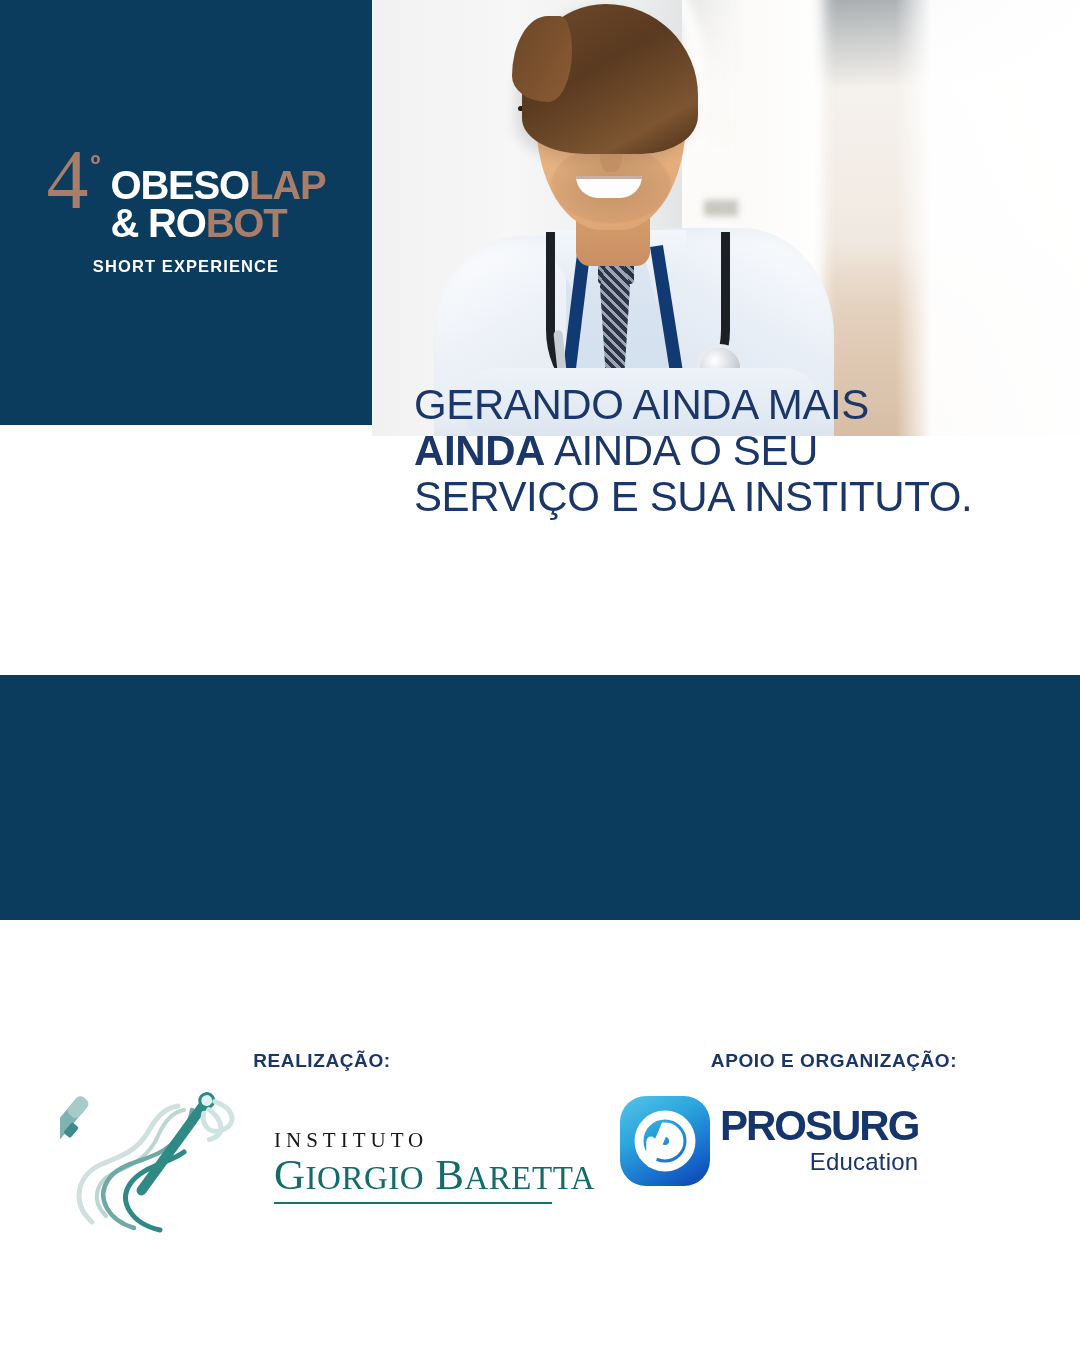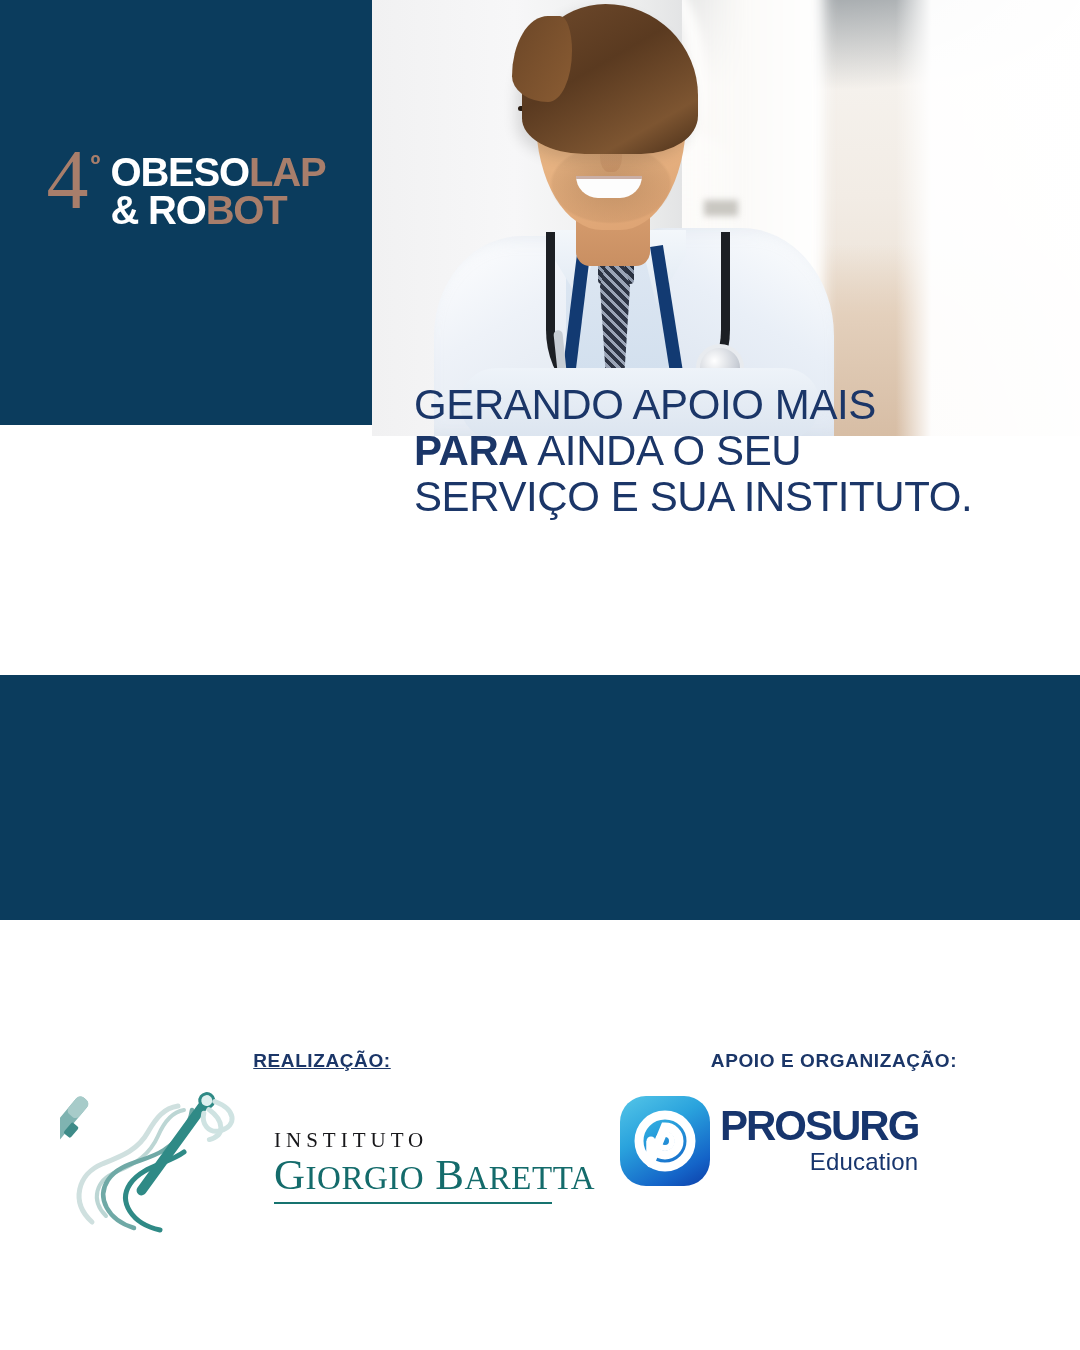--- a/index.html
+++ b/index.html
@@ -200,21 +200,21 @@
   .lk-num {
     font-family:"Liberation Serif", serif;
     font-size:84px; line-height:.82; color:#a87e6b; font-weight:400;
     letter-spacing:-2px;
   }
   .lk-ord {
     font-family:"Liberation Sans", sans-serif;
     font-size:27px; font-weight:700; color:#a87e6b;
     margin:4px 10px 0 4px;
   }
-  .lk-words { text-align:left; margin-top:7px; }
+  .lk-words { text-align:left; margin-top:20px; }
   .lk-line {
     font-weight:700; font-size:40px; line-height:.96;
     letter-spacing:-1.2px; color:#ffffff; white-space:nowrap;
   }
   .lk-line .tan { color:#a87e6b; }
   .lk-sub {
     margin-top:14px; color:#ffffff; font-size:16.5px;
     font-weight:700; letter-spacing:1.1px;
   }
 
@@ -236,21 +236,21 @@
 
   
   .footer { position:absolute; left:0; top:1050px; width:1080px; height:230px; }
   .foot-col { position:absolute; top:0; }
   .foot-col.left  { left:0;   width:600px; }
   .foot-col.right { left:600px; width:480px; }
   .foot-label {
     text-align:center; color:#1b3668; font-size:19px;
     font-weight:700; letter-spacing:.6px;
   }
-  .foot-label.left-lbl { padding-left:44px;text-decoration:underline; }
+  .foot-label.left-lbl { padding-left:44px; }
   .foot-label.right-lbl{ padding-right:12px; }
 
   
   .igb { position:absolute; left:60px; top:40px; width:500px; height:150px; }
   .igb-mark { position:absolute; left:0; top:0; width:215px; height:145px; }
   .igb-txt  { position:absolute; left:214px; top:38px; }
   .igb-inst {
     font-family:"Liberation Serif", serif; color:#17171a;
     font-size:21px; letter-spacing:5px; font-weight:400;
   }
@@ -337,27 +337,28 @@
 <div class="logo-panel">
   <div class="logo-lockup">
     <div class="lk-row">
       <span class="lk-num">4</span>
       <span class="lk-ord">º</span>
       <span class="lk-words">
         <div class="lk-line"><span>OBESO</span><span class="tan">LAP</span></div>
         <div class="lk-line"><span>&amp; RO</span><span class="tan">BOT</span></div>
       </span>
     </div>
+    <div class="lk-sub">SHORT EXPERIENCE</div>
   </div>
 </div>
 
 <div class="headline">
   <div class="hl-body">
-    <div>GERANDO APOIO MAIS</div>
-    <div><b>PARA</b><span> AINDA O SEU</span></div>
+    <div>GERANDO AINDA MAIS</div>
+    <div><b>AINDA</b><span> AINDA O SEU</span></div>
     <div>SERVIÇO E SUA INSTITUTO.</div>
   </div>
 </div>
 
 <div class="band"></div>
 
 <div class="footer">
 
   <div class="foot-col left">
     <div class="foot-label left-lbl">REALIZAÇÃO:</div>

